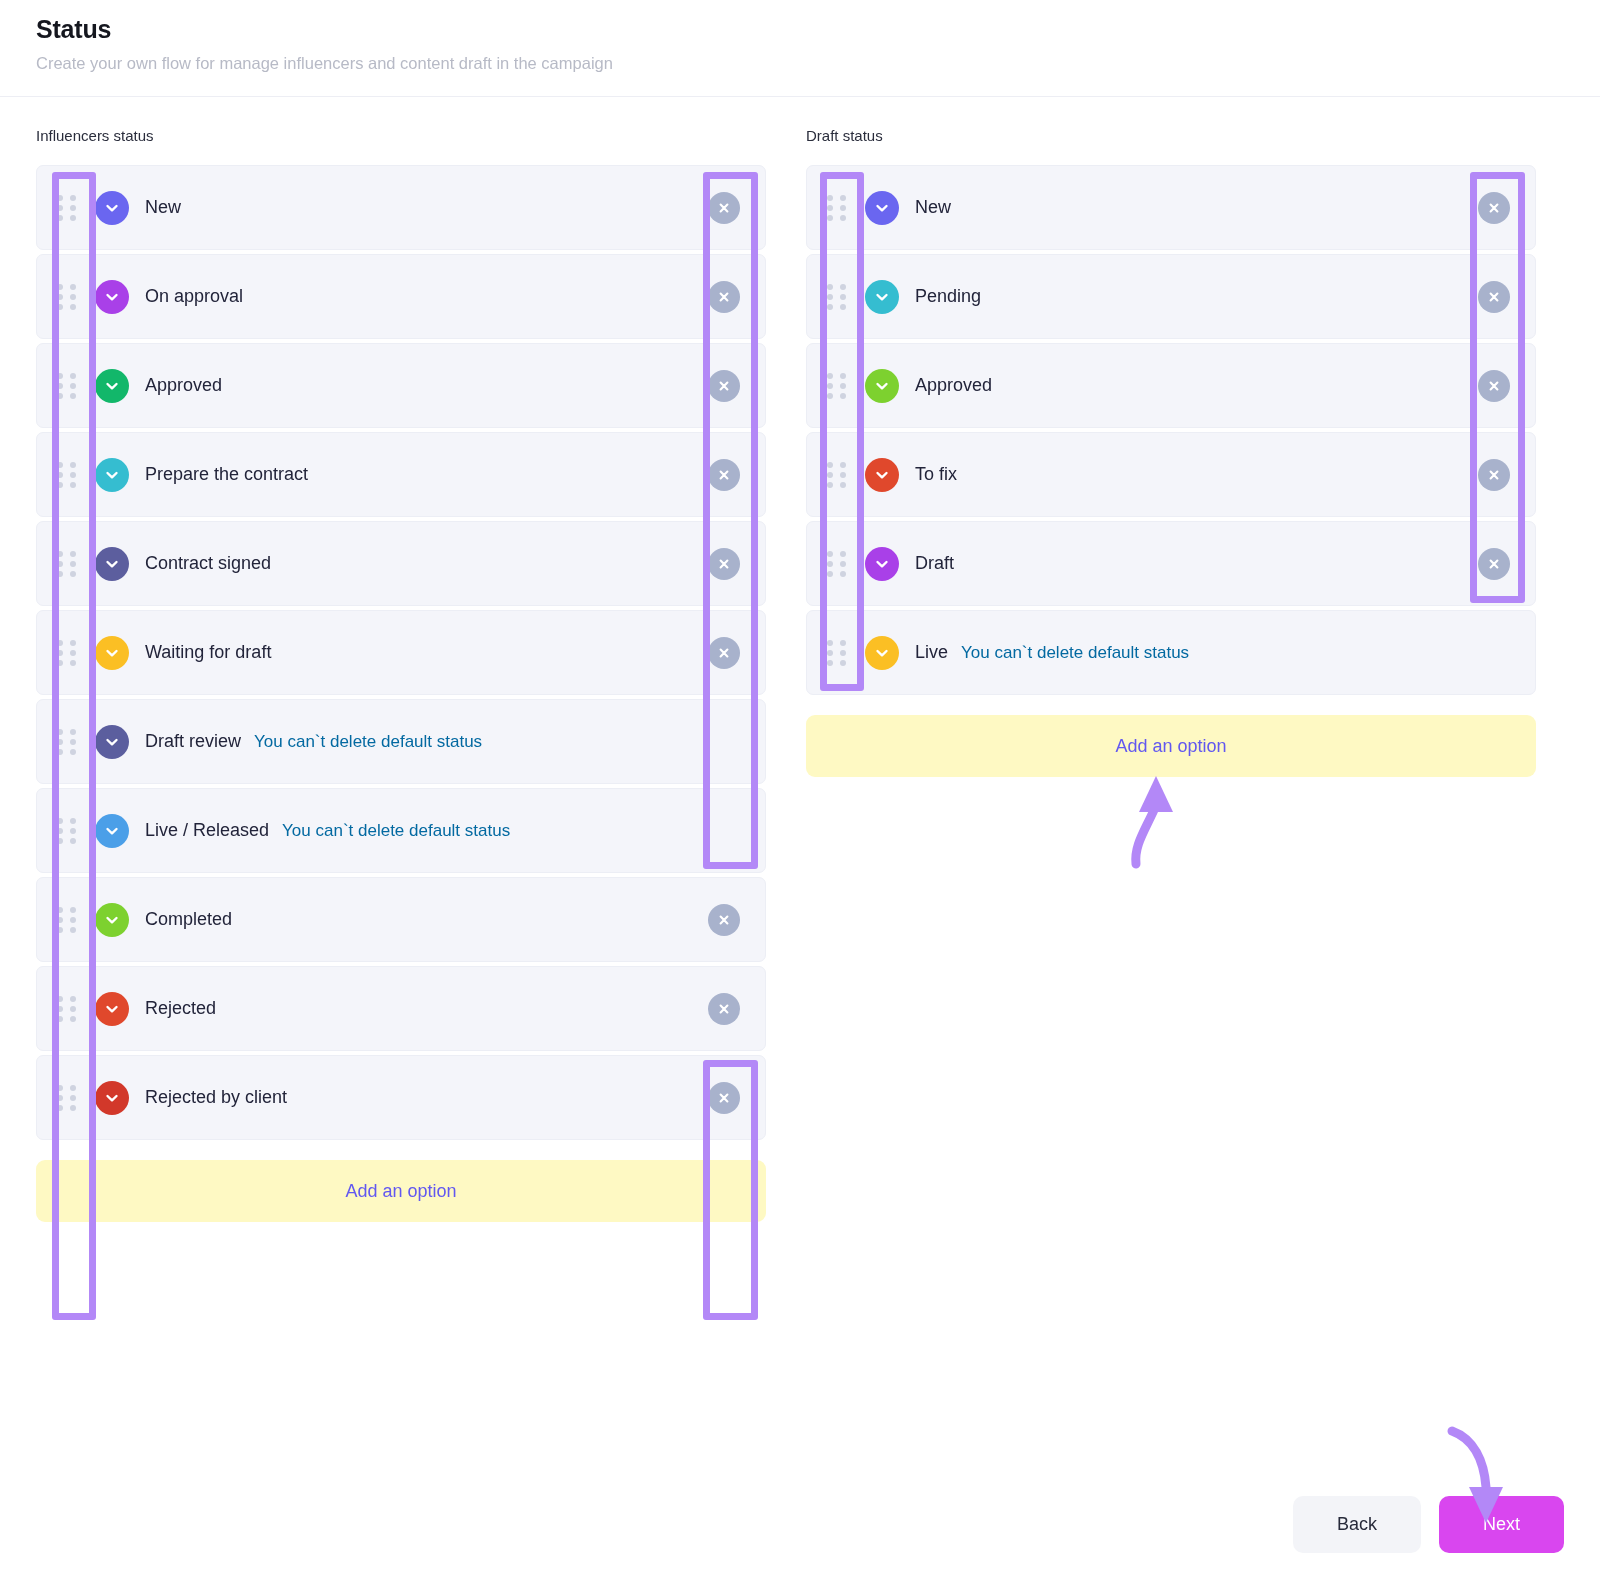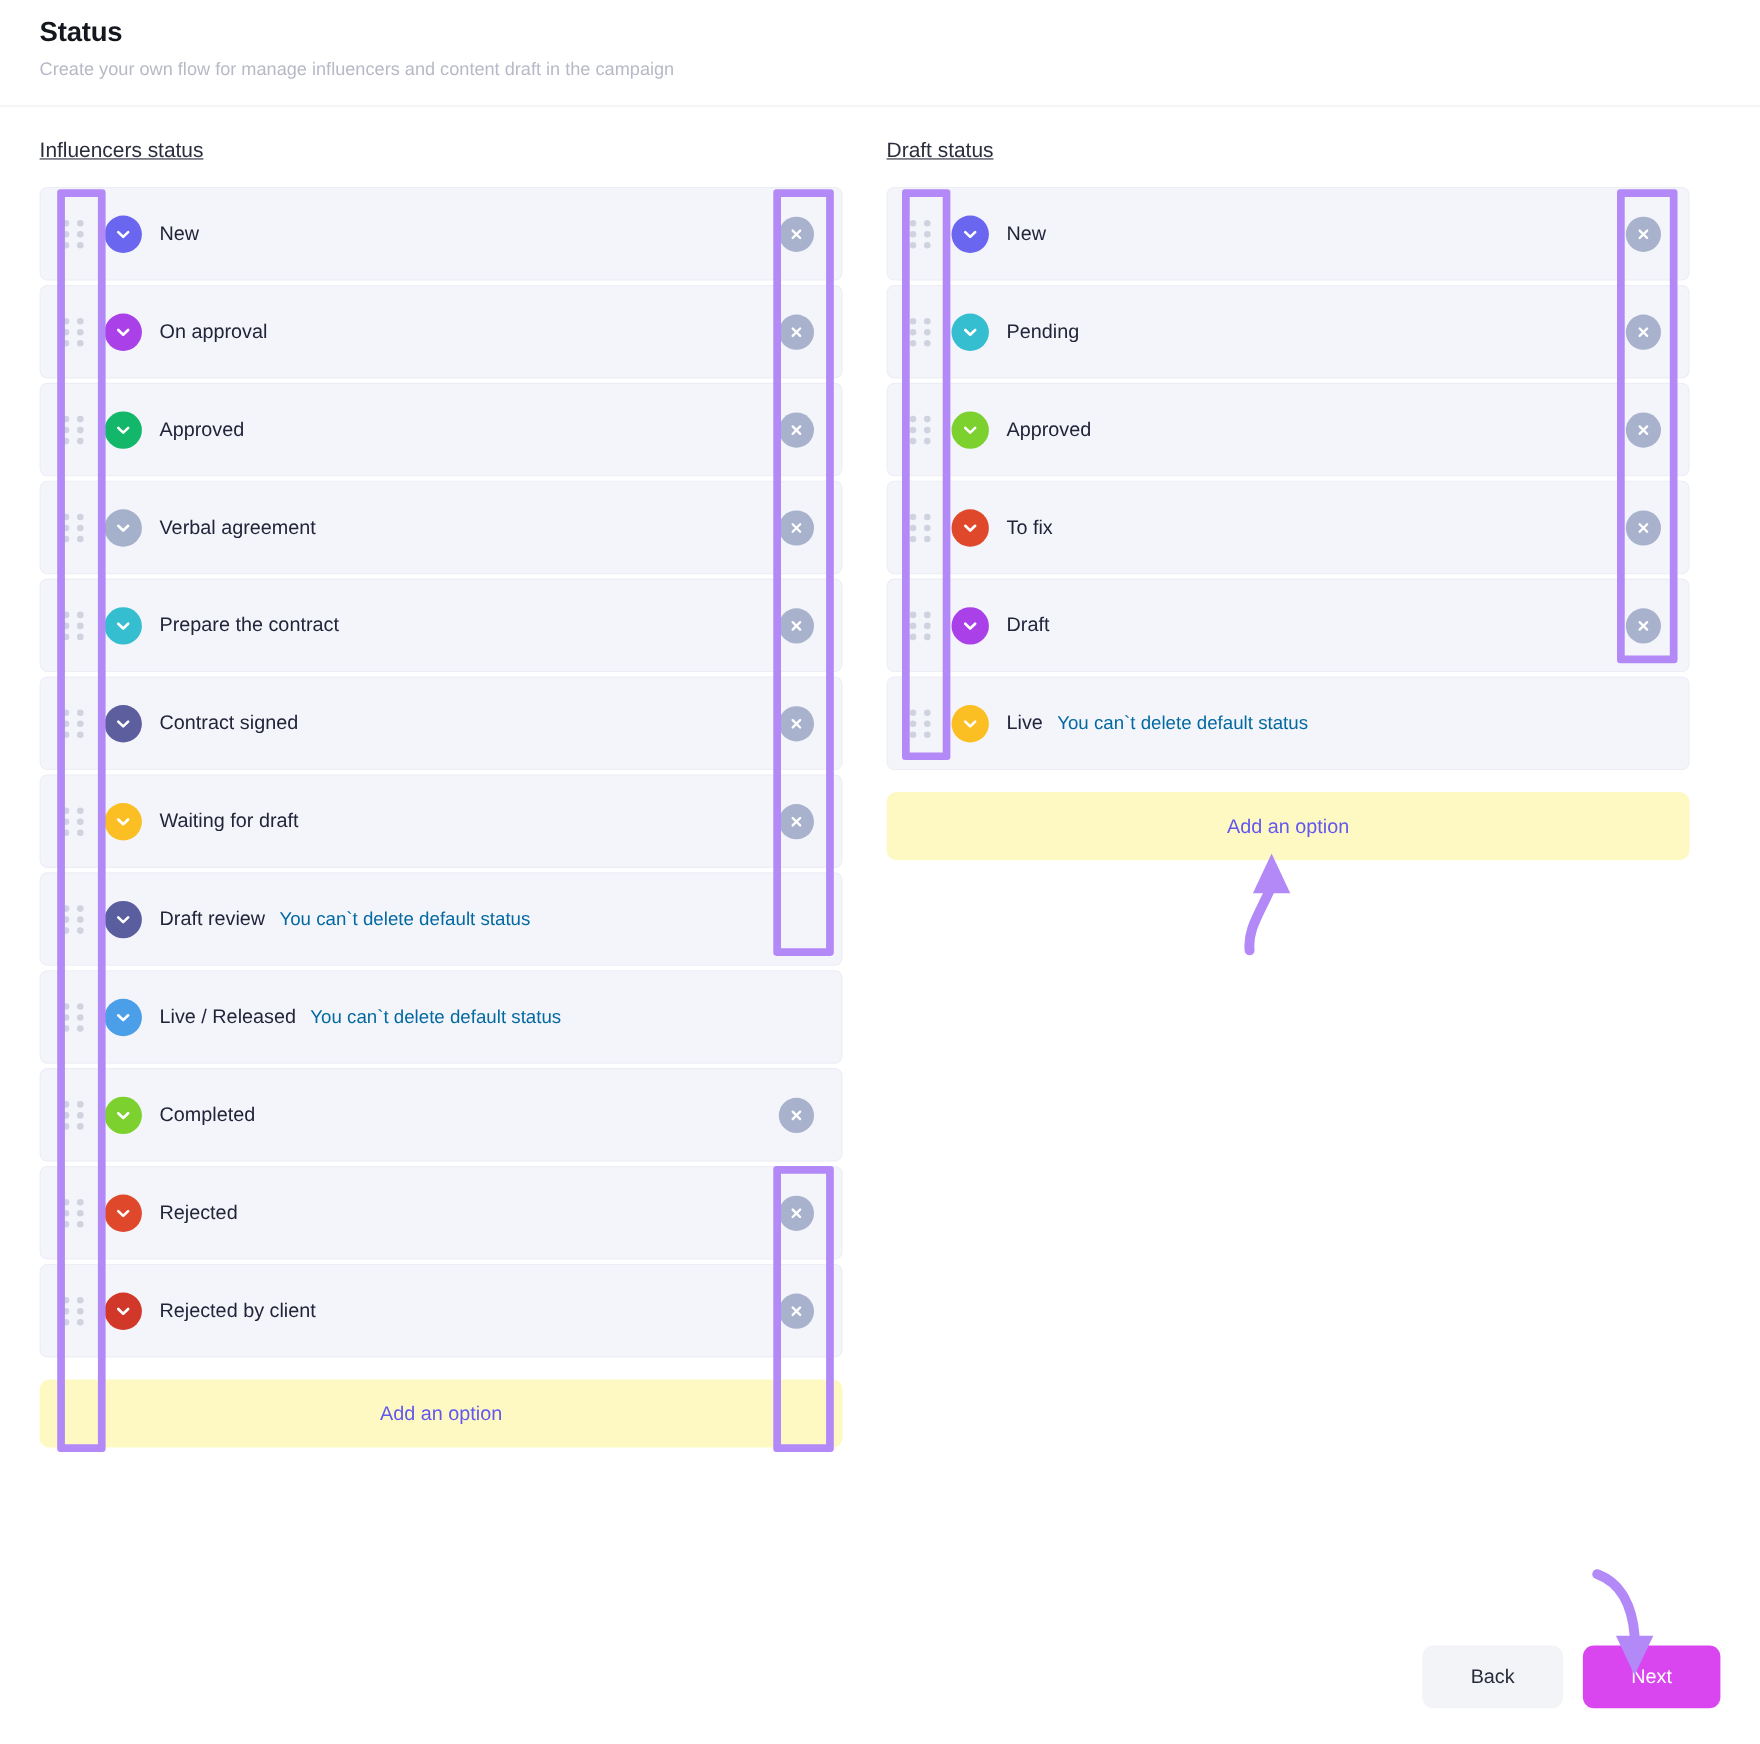--- a/index.html
+++ b/index.html
@@ -37,25 +37,24 @@
   
   .columns {
     display: flex;
     gap: 40px;
     padding: 30px 36px 0 36px;
     align-items: flex-start;
   }
   .column { width: 730px; flex: 0 0 730px; }
 
   .column-title {
-    font-size: 19px;
+    font-size: 15px;
     color: #2a2d3c;
     margin-bottom: 20px;
     line-height: 1.2;
-    text-decoration: underline;
   }
 
   
   .status-list { display: flex; flex-direction: column; gap: 4px; }
 
   .status-row {
     position: relative;
     height: 85px;
     background: #f4f5fa;
     border: 1px solid #eceef5;
@@ -274,46 +273,20 @@
           <div class="drag-handle">
             <span class="dots">
               <i></i>
               <i></i>
               <i></i>
               <i></i>
               <i></i>
               <i></i>
             </span>
           </div>
-          <span class="status-badge" style="background: rgb(165, 176, 203);">
-            <svg width="18" height="18" viewBox="0 0 18 18" aria-hidden="true">
-              <path d="M4.5 7 L9 11.3 L13.5 7" stroke="#ffffff" stroke-width="2.4" fill="none" stroke-linecap="round" stroke-linejoin="round"></path>
-            </svg>
-          </span>
-          <div class="label-wrap">
-            <span class="status-label">Verbal agreement</span>
-          </div>
-          <div class="spacer"></div>
-          <button class="delete-btn">
-            <svg width="16" height="16" viewBox="0 0 16 16" aria-hidden="true">
-              <path d="M4.6 4.6 L11.4 11.4 M11.4 4.6 L4.6 11.4" stroke="#ffffff" stroke-width="2.1" stroke-linecap="round"></path>
-            </svg>
-          </button>
-        </div>
-        <div class="status-row">
-          <div class="drag-handle">
-            <span class="dots">
-              <i></i>
-              <i></i>
-              <i></i>
-              <i></i>
-              <i></i>
-              <i></i>
-            </span>
-          </div>
           <span class="status-badge" style="background: rgb(53, 189, 208);">
             <svg width="18" height="18" viewBox="0 0 18 18" aria-hidden="true">
               <path d="M4.5 7 L9 11.3 L13.5 7" stroke="#ffffff" stroke-width="2.4" fill="none" stroke-linecap="round" stroke-linejoin="round"></path>
             </svg>
           </span>
           <div class="label-wrap">
             <span class="status-label">Prepare the contract</span>
           </div>
           <div class="spacer"></div>
           <button class="delete-btn">

